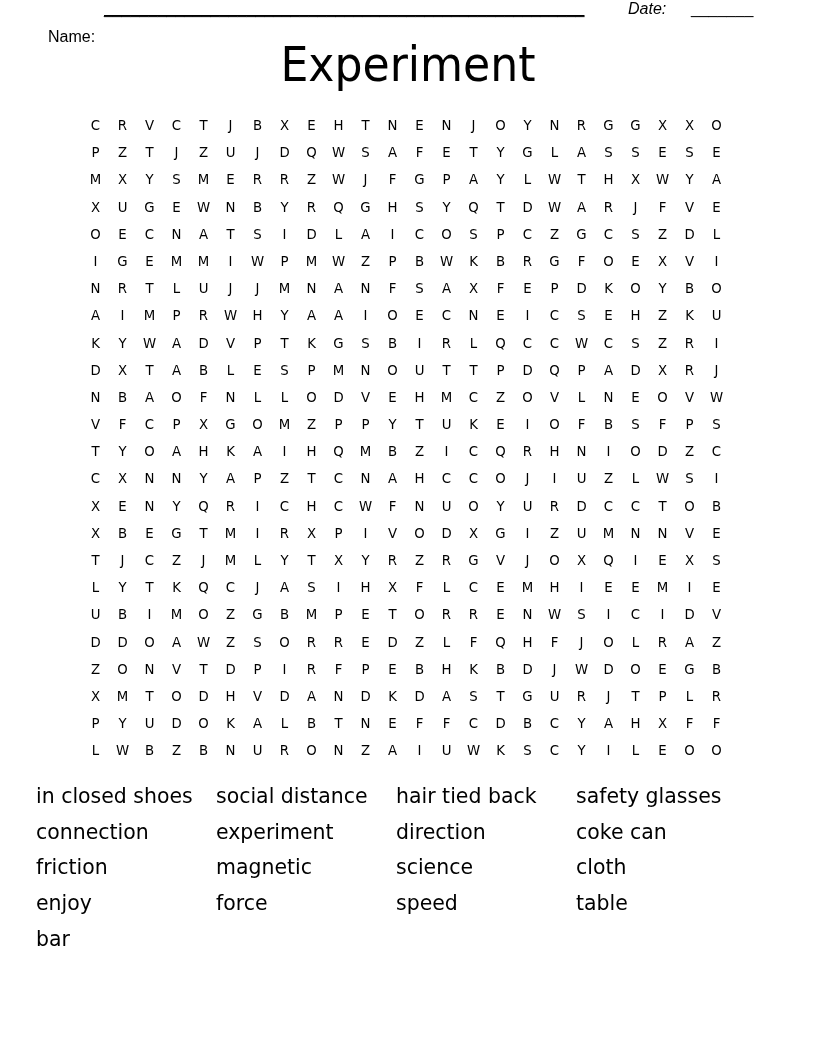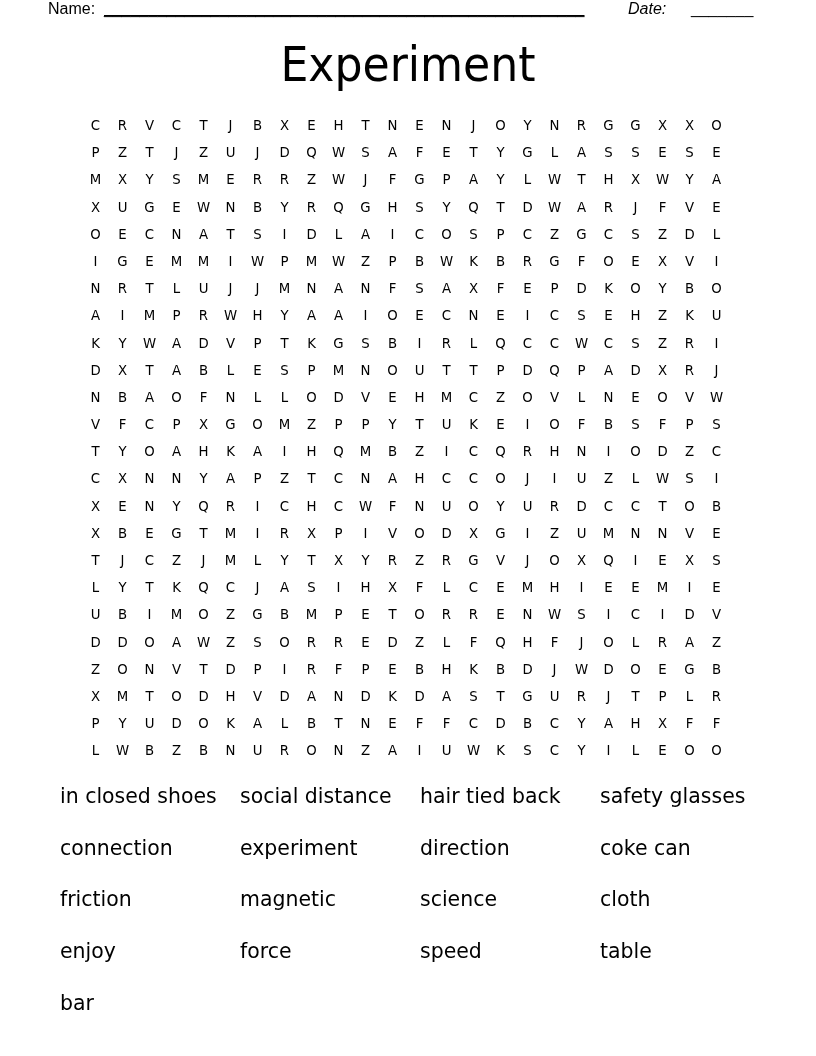--- a/index.html
+++ b/index.html
@@ -1,27 +1,27 @@
 <!DOCTYPE html>
 <html><head>
 <meta charset="utf-8">
 <style>
   html, body { margin: 0; padding: 0; background: #ffffff; }
   body { width: 816px; height: 1056px; position: relative; font-family: "DejaVu Sans", sans-serif; color: #000; overflow: hidden; }
   .header-line { position: absolute; top: 0; left: 48px; width: 700px; height: 18px; font-family: "Liberation Sans", sans-serif; font-size: 16px; line-height: 18px; white-space: nowrap; }
   .header-line span { position: absolute; top: 0; }
-  .name-label { left: 0; }
+  .name-label { left: 0; margin-top: 28px; }
   .name-blank { left: 56px; text-decoration: underline; }
   .date-label { left: 580px; font-style: italic; }
   .date-blank { left: 643px; }
   .title { position: absolute; top: 34px; left: 0; width: 816px; text-align: center; font-family: "DejaVu Sans", sans-serif; font-size: 48px; line-height: 60px; letter-spacing: 0; transform: scaleX(0.92); transform-origin: center; }
   .grid { position: absolute; top: 112px; left: 82px; }
   .grid-row { display: flex; height: 27.2px; }
   .cell { width: 27px; text-align: center; font-family: "DejaVu Sans", sans-serif; font-size: 14px; line-height: 27.2px; transform: scaleX(0.95); }
-  .words { position: absolute; top: 778px; left: 60px; display: grid; grid-template-columns: 180px 180px 180px 180px; row-gap: 16px; }
+  .words { position: absolute; top: 778px; left: 36px; display: grid; grid-template-columns: 180px 180px 180px 180px; row-gap: 0; }
   .word { font-family: "DejaVu Sans", sans-serif; font-size: 22px; line-height: 35.7px; white-space: nowrap; transform: scaleX(0.93); transform-origin: left center; }
 </style>
 </head>
 <body>
 
 <div class="header-line">
   <span class="name-label">Name:</span>
   <span class="name-blank">______________________________________________________</span>
   <span class="date-label">Date:</span>
   <span class="date-blank">_______</span>

